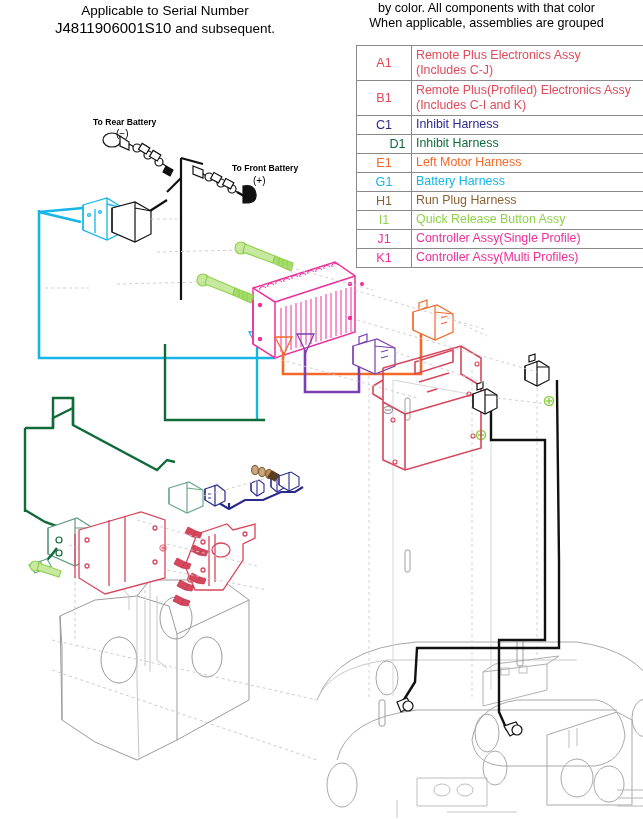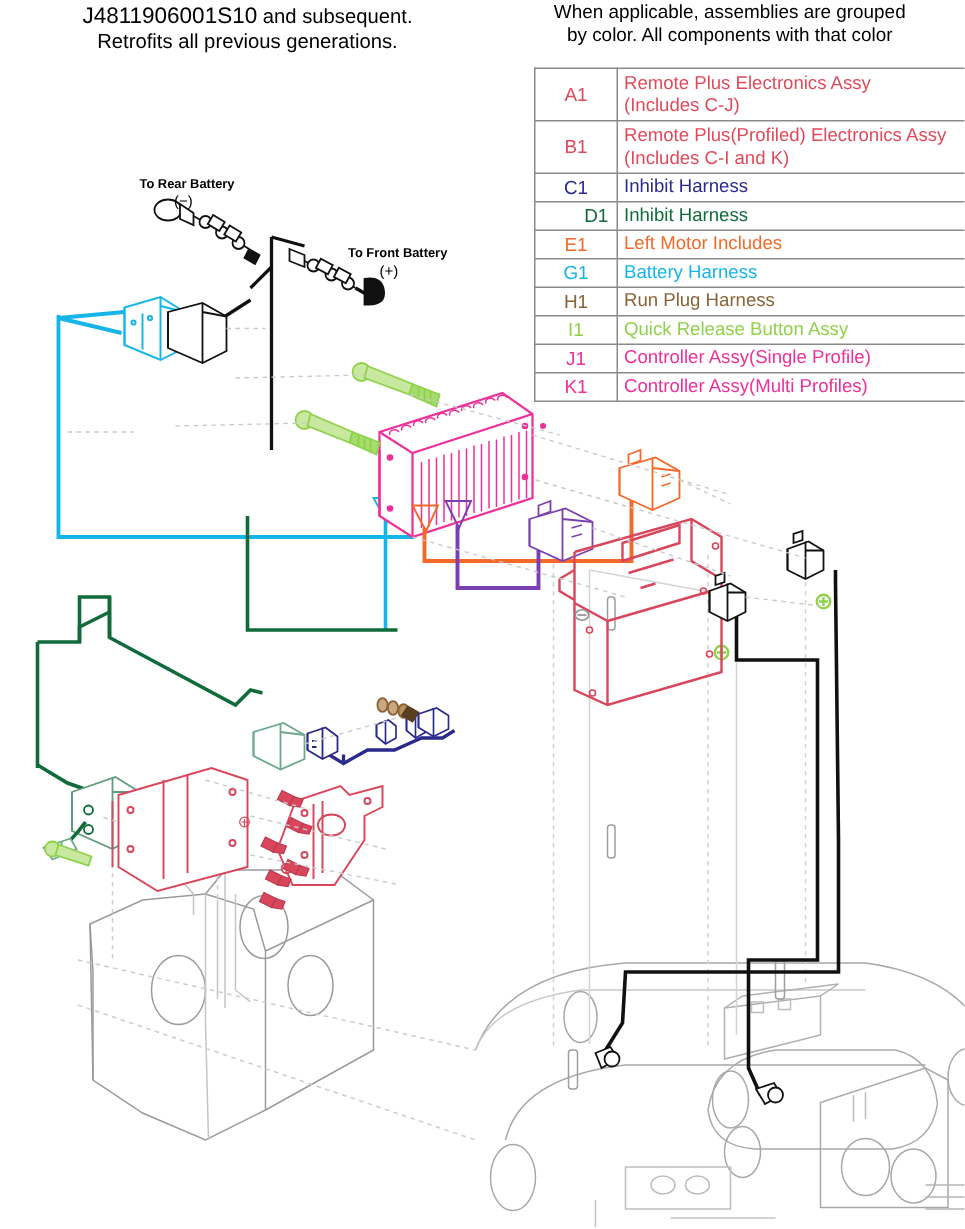--- a/index.html
+++ b/index.html
@@ -34,27 +34,27 @@
   #drawing{position:absolute;left:17px;top:0;}
   svg{display:block;}
 
   .lbl{font-family:"Liberation Sans",sans-serif;font-size:8.6px;font-weight:bold;fill:#000;}
   .lbl2{font-family:"Liberation Sans",sans-serif;font-size:10px;fill:#000;}
 </style>
 </head>
 <body>
 
 <div id="serial-note">
+  <div class="l1">Applicable to Serial Number</div>
   <div class="l2"><b>J4811906001S10</b><span> and subsequent.</span></div>
-  <div class="l3">Retrofits all previous generations.</div>
 </div>
 
 <div id="legend-caption">
+  <div>by color. All components with that color</div>
   <div>When applicable, assemblies are grouped</div>
-  <div>by color. All components with that color</div>
 </div>
 
 <table id="legend-table">
   <tbody>
     <tr class="tall">
       <td class="code" style="color: rgb(224, 74, 90);">A1</td>
       <td class="desc" style="color: rgb(224, 74, 90);">
         <span class="d2">Remote Plus Electronics Assy</span>
         <span class="d2">(Includes C-J)</span>
       </td>
@@ -69,21 +69,21 @@
     <tr class="short">
       <td class="code" style="color: rgb(42, 42, 140);">C1</td>
       <td class="desc" style="color: rgb(42, 42, 140);">Inhibit Harness</td>
     </tr>
     <tr class="short">
       <td class="code" style="color: rgb(16, 107, 58); padding-left: 28px;">D1</td>
       <td class="desc" style="color: rgb(16, 107, 58);">Inhibit Harness</td>
     </tr>
     <tr class="short">
       <td class="code" style="color: rgb(244, 105, 42);">E1</td>
-      <td class="desc" style="color: rgb(244, 105, 42);">Left Motor Includes</td>
+      <td class="desc" style="color: rgb(244, 105, 42);">Left Motor Harness</td>
     </tr>
     <tr class="short">
       <td class="code" style="color: rgb(21, 181, 232);">G1</td>
       <td class="desc" style="color: rgb(21, 181, 232);">Battery Harness</td>
     </tr>
     <tr class="short">
       <td class="code" style="color: rgb(138, 98, 54);">H1</td>
       <td class="desc" style="color: rgb(138, 98, 54);">Run Plug Harness</td>
     </tr>
     <tr class="short">

